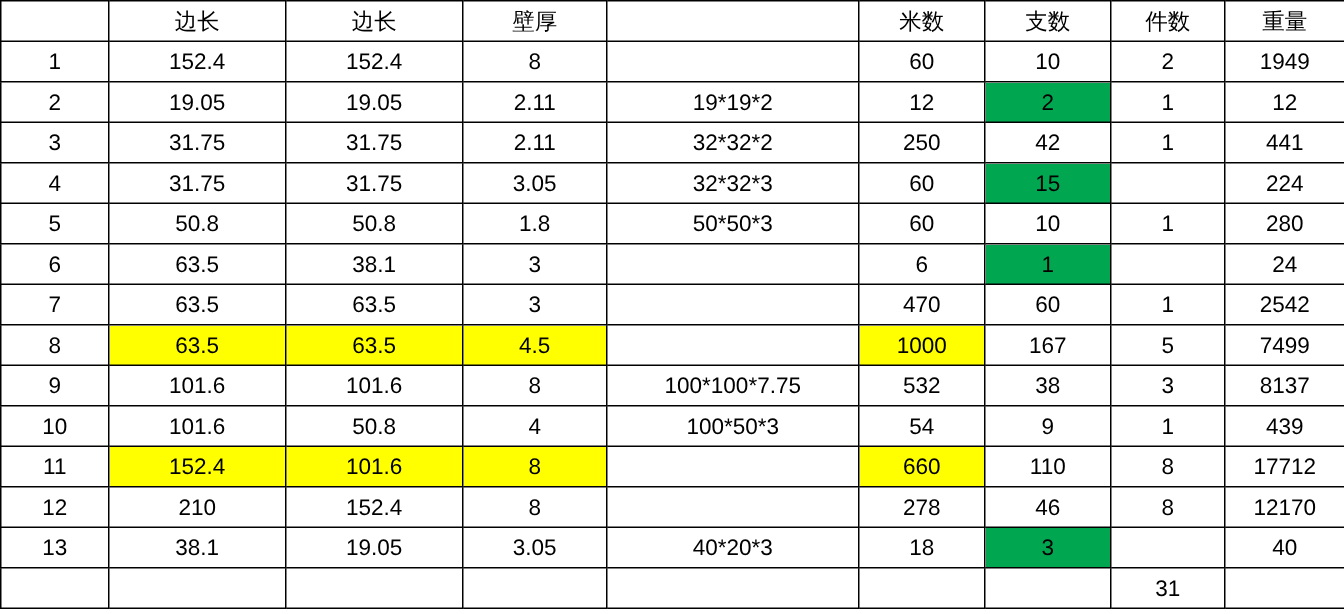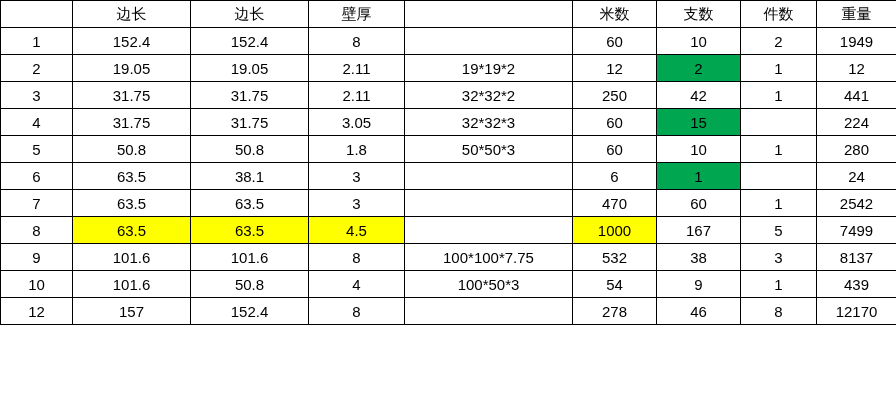--- a/index.html
+++ b/index.html
@@ -181,25 +181,58 @@
           <td>101.6</td>
           <td>50.8</td>
           <td>4</td>
           <td>100*50*3</td>
           <td>54</td>
           <td>9</td>
           <td>1</td>
           <td>439</td>
         </tr>
         <tr>
+          <td>11</td>
+          <td class="hl-yellow">152.4</td>
+          <td class="hl-yellow">101.6</td>
+          <td class="hl-yellow">8</td>
+          <td></td>
+          <td class="hl-yellow">660</td>
+          <td>110</td>
+          <td>8</td>
+          <td>17712</td>
+        </tr>
+        <tr>
           <td>12</td>
-          <td>157</td>
+          <td>210</td>
           <td>152.4</td>
           <td>8</td>
           <td></td>
           <td>278</td>
           <td>46</td>
           <td>8</td>
           <td>12170</td>
+        </tr>
+        <tr>
+          <td>13</td>
+          <td>38.1</td>
+          <td>19.05</td>
+          <td>3.05</td>
+          <td>40*20*3</td>
+          <td>18</td>
+          <td class="hl-green">3</td>
+          <td></td>
+          <td>40</td>
+        </tr>
+        <tr>
+          <td></td>
+          <td></td>
+          <td></td>
+          <td></td>
+          <td></td>
+          <td></td>
+          <td></td>
+          <td>31</td>
+          <td></td>
         </tr>
       </tbody>
   </table>
 </div>
 
 </body></html>

